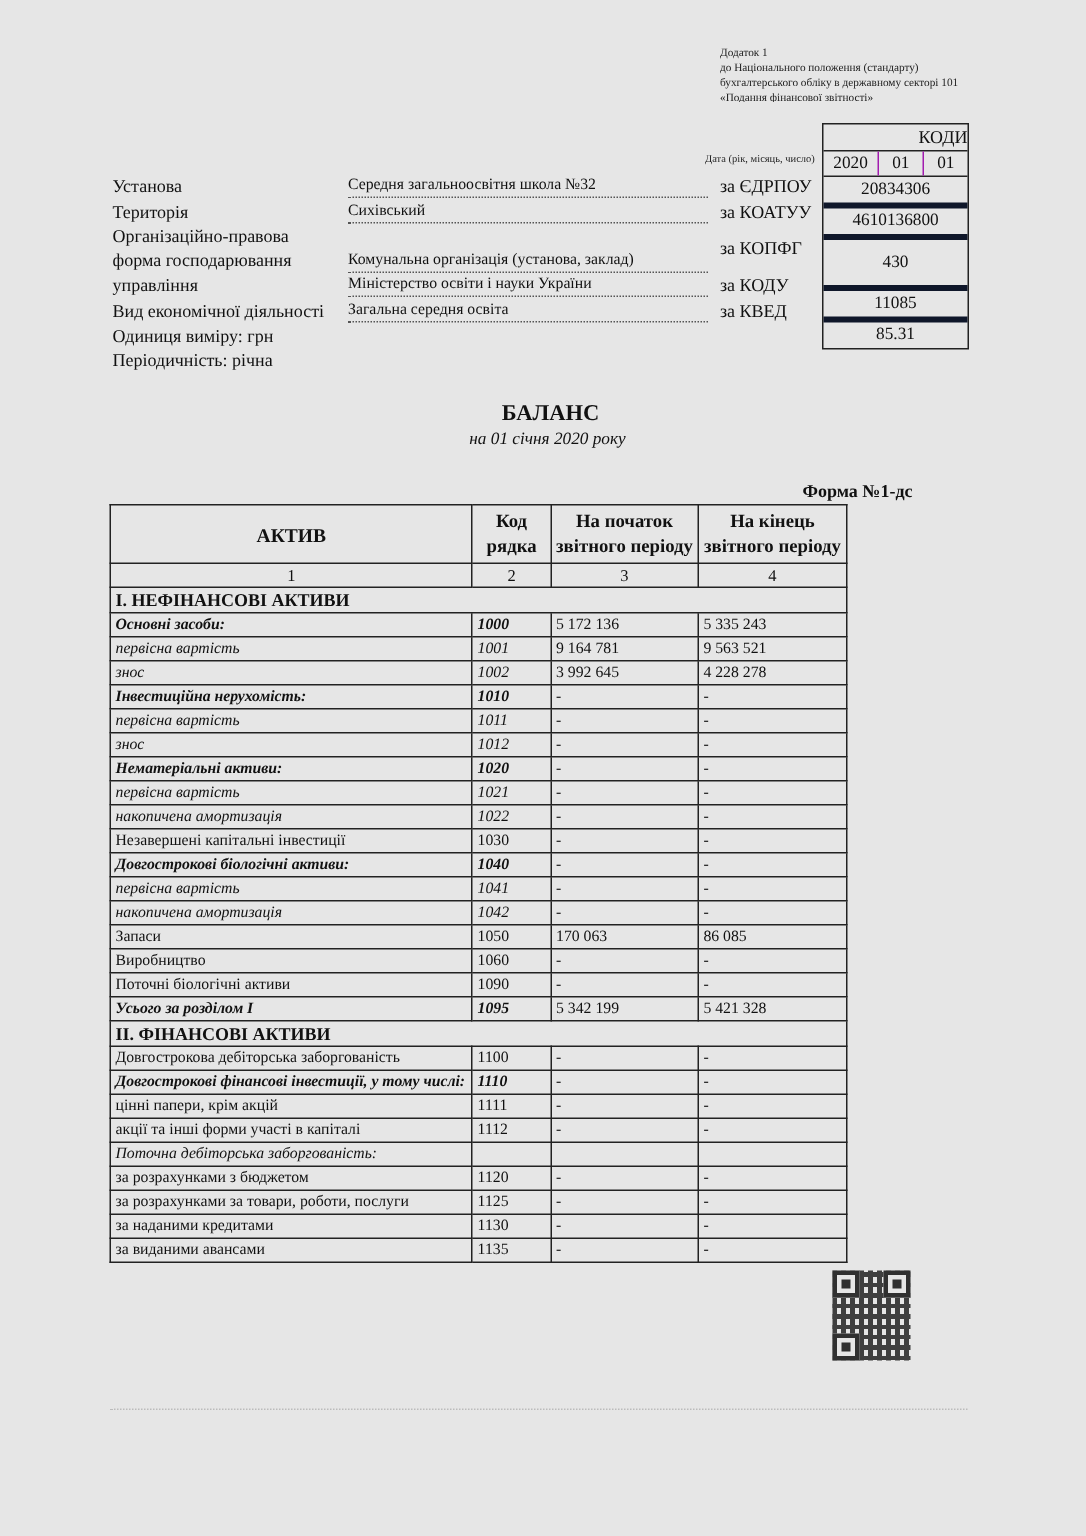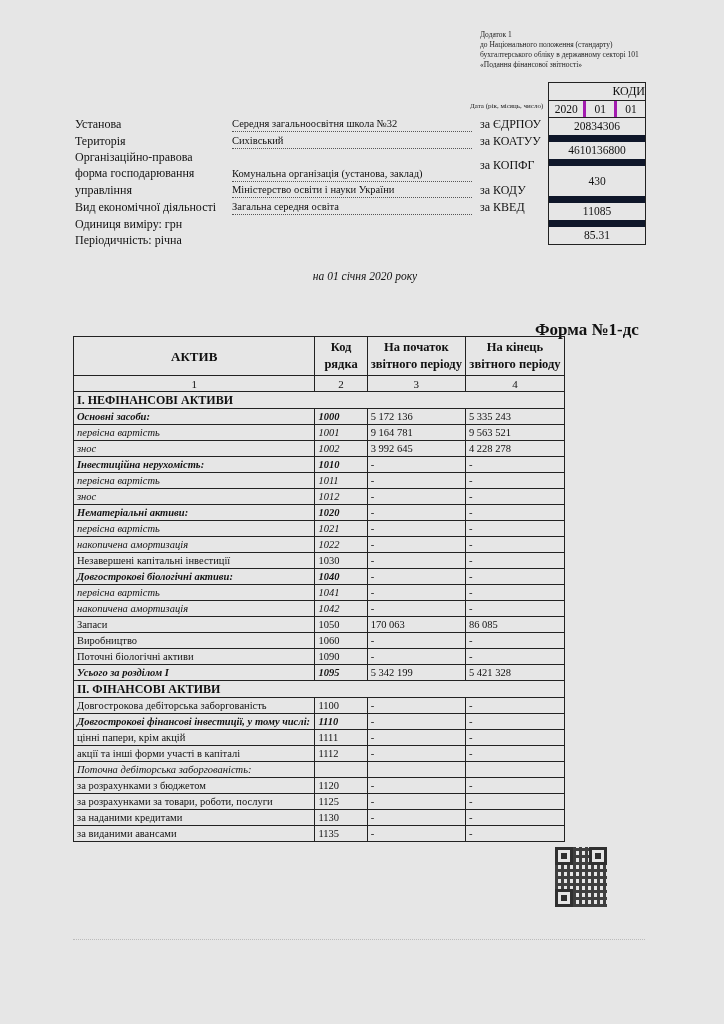--- a/index.html
+++ b/index.html
@@ -17,38 +17,38 @@
     }
     .annex .clip { height: 8px; overflow: hidden; }
 
     
     .codes {
       position: absolute; left: 548px; top: 82px;
       width: 96px; border: 1.5px solid #222;
     }
     .codes .hdr { text-align: right; font-size: 12px; height: 17px; line-height: 17px; border-bottom: 1px solid #222; }
     .codes .date { display: flex; height: 16px; line-height: 16px; border-bottom: 1px solid #222; font-size: 11.5px; }
-    .codes .date span { text-align: center; border-right: 3px solid #a21caf; }
+    .codes .date span { text-align: center; border-right: 1px solid #a21caf; }
     .codes .date span:last-child { border-right: none; }
-    .codes .cell { text-align: center; font-size: 11.5px; border-bottom: 7px solid #0f172a; }
+    .codes .cell { text-align: center; font-size: 11.5px; border-bottom: 4px solid #0f172a; }
     .codes .cell:last-child { border-bottom: none; }
 
     .date-label { position: absolute; left: 470px; top: 102px; font-size: 7px; color: #222; }
 
     .info-row { position: absolute; left: 75px; font-size: 12px; line-height: 15px; }
     .info-val {
       position: absolute; left: 232px; width: 240px; font-size: 10.5px;
       border-bottom: 1px dotted #555; line-height: 14px;
     }
     .info-za { position: absolute; left: 480px; font-size: 12px; line-height: 15px; }
 
     .title { position: absolute; left: 0; width: 724px; top: 268px; text-align: center; }
     .title .t1 { font-weight: bold; font-size: 15px; padding-left: 10px; }
     .title .t2 { font-style: italic; font-weight: normal; font-size: 11.5px; margin-top: 2px; padding-left: 6px; }
-    .form-no { position: absolute; left: 535px; top: 320px; font-weight: bold; font-size: 17px; }
+    .form-no { position: absolute; left: 535px; top: 320px; font-weight: bold; font-size: 12px; }
 
     table.bal {
       position: absolute; left: 73px; top: 336px;
       width: 492px; border-collapse: collapse;
       font-size: 10.5px;
     }
     table.bal td, table.bal th {
       border: 1px solid #222; padding: 0 3px; height: 15px; line-height: 14px;
     }
     table.bal th { font-size: 12.5px; font-weight: bold; line-height: 17px; height: 38px; }
@@ -122,20 +122,21 @@
 <div class="info-za" style="top:183px">за КОДУ</div>
 
 <div class="info-row" style="top:200px">Вид економічної діяльності</div>
 <div class="info-val" style="top:200px">Загальна середня освіта</div>
 <div class="info-za" style="top:200px">за КВЕД</div>
 
 <div class="info-row" style="top:217px">Одиниця виміру: грн</div>
 <div class="info-row" style="top:233px">Періодичність:  річна</div>
 
 <div class="title">
+  <div class="t1">БАЛАНС</div>
   <div class="t2">на  01  січня 2020 року</div>
 </div>
 <div class="form-no">Форма №1-дс</div>
 
 <table class="bal">
   <colgroup>
     <col style="width:291px">
       <col style="width:56px">
       <col style="width:112px">
       <col style="width:113px">

